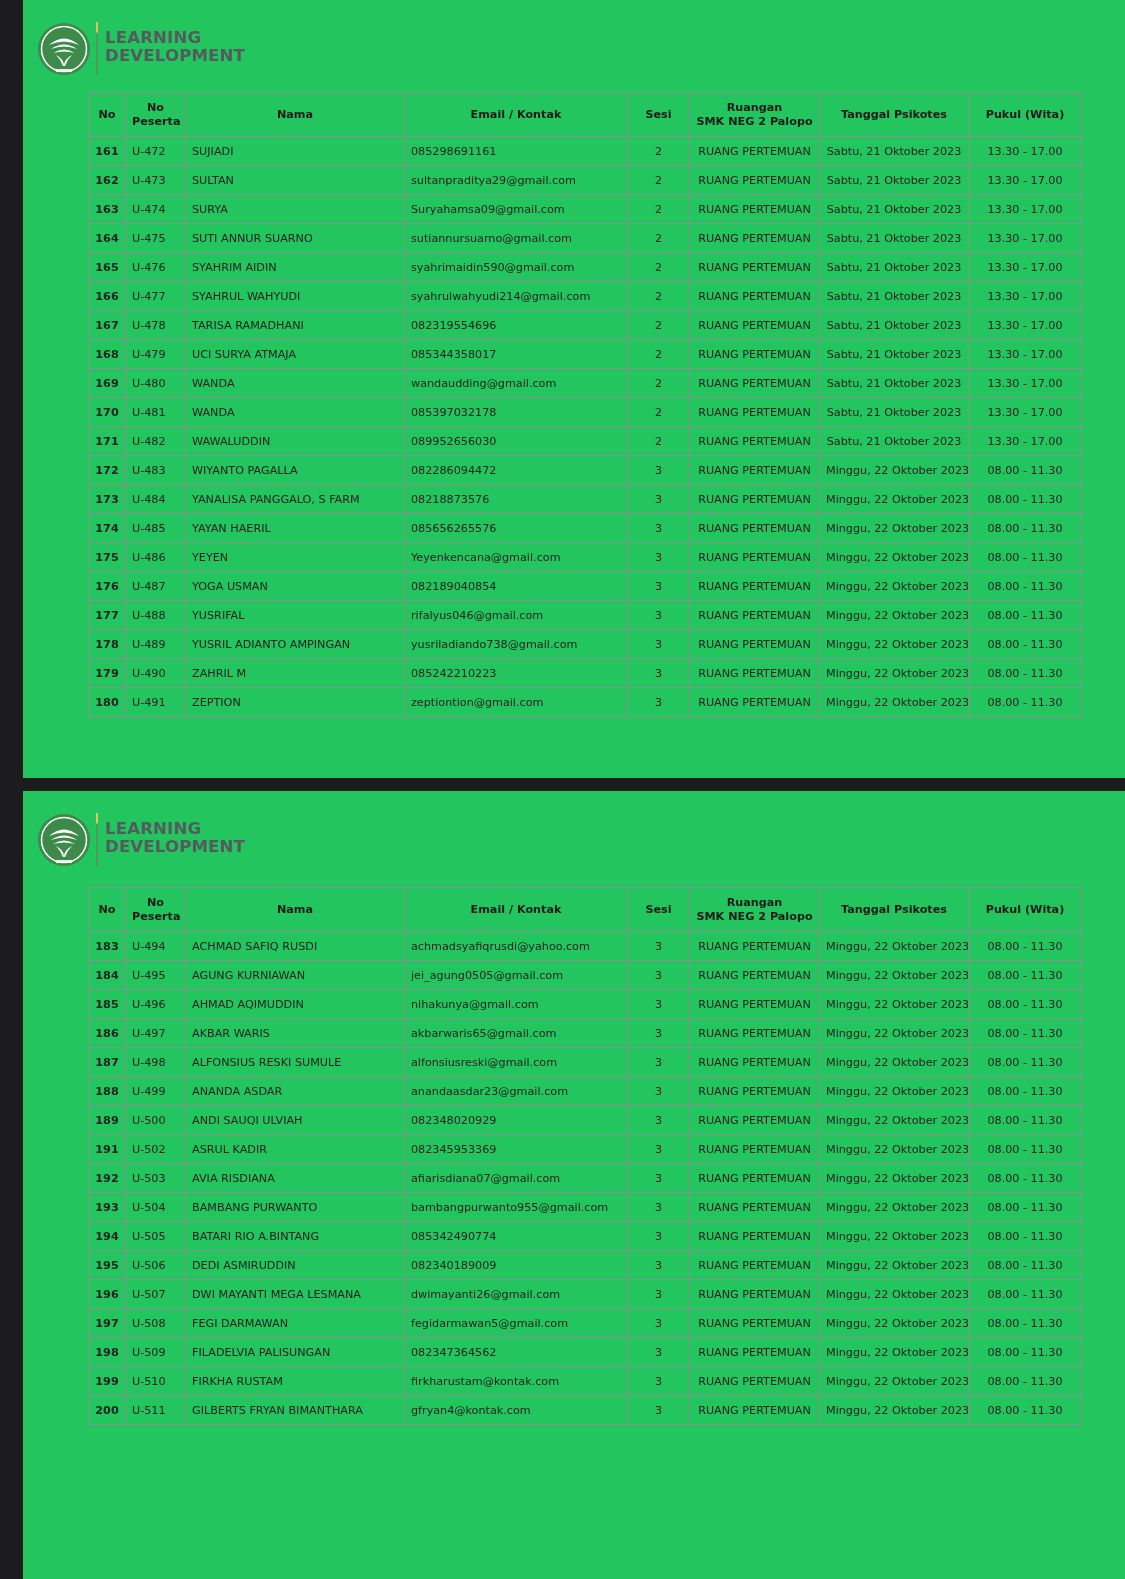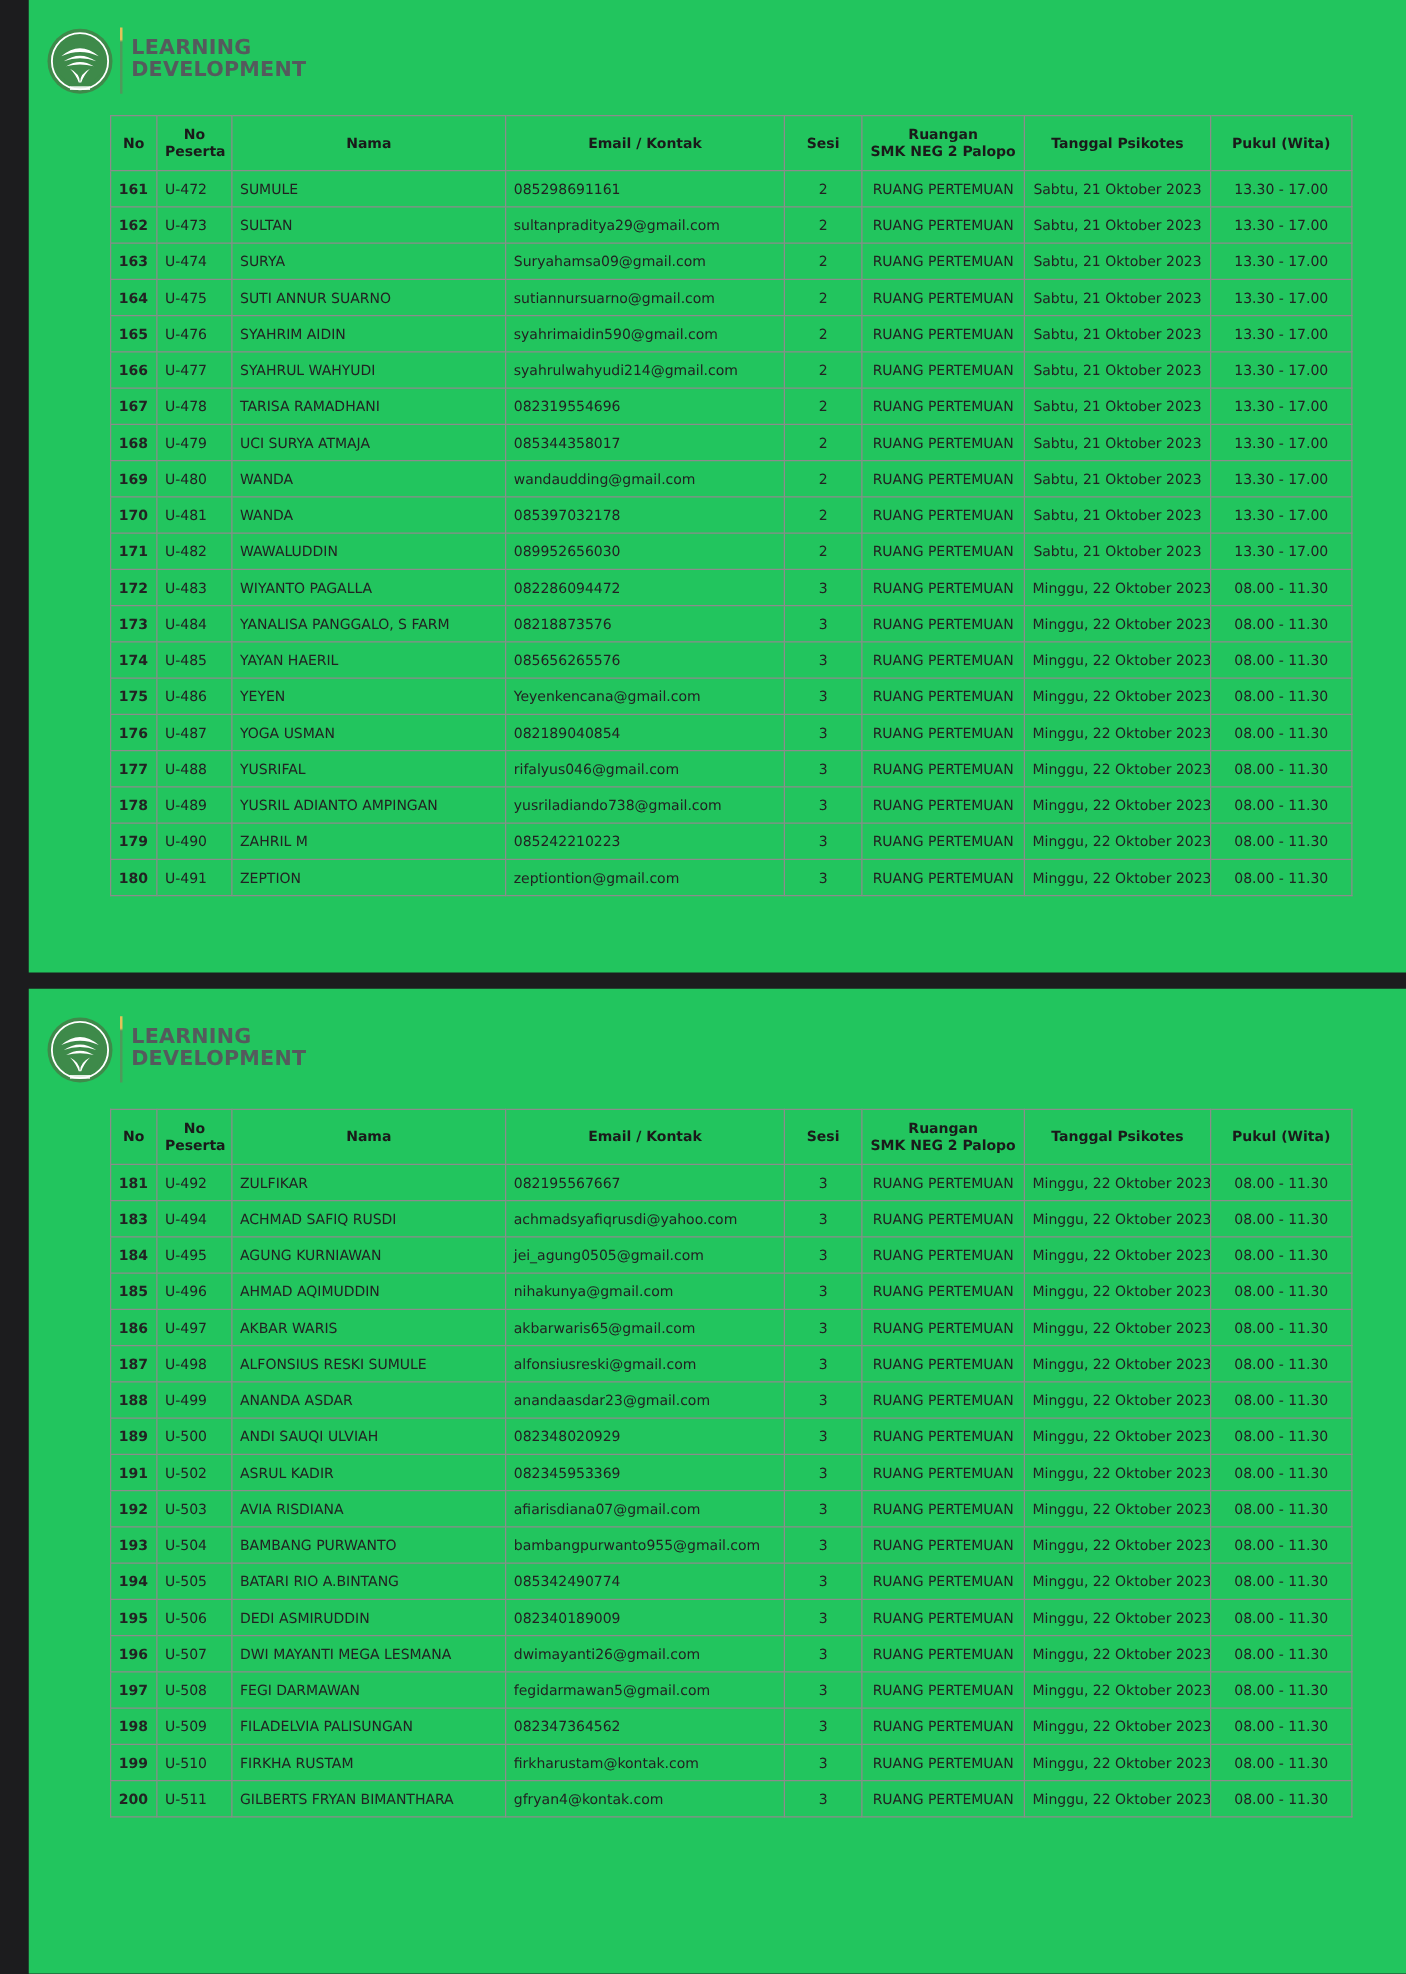--- a/index.html
+++ b/index.html
@@ -43,21 +43,21 @@
     border: 1.3px solid #8c8c8c;
     padding: 0 6px;
     font-size: 11.2px;
     overflow: hidden; white-space: nowrap;
   }
   table.roster th {
     height: 43px; font-weight: bold; text-align: center; line-height: 14px;
     color: #1a1a1a;
   }
   table.roster td { height: 28px; }
-  td.c-no { font-weight: bold; font-size: 11.8px; margin-left: 48px; }
+  td.c-no { font-weight: bold; text-align: center; font-size: 11.8px; margin-left: 48px; }
   td.c-peserta { }
   td.c-sesi, td.c-ruang, td.c-tgl, td.c-jam { text-align: center; }
   td.c-nama, td.c-email { text-align: left; }
   td.c-nama { font-size: 11px; }
 </style>
 </head>
 <body>
 
 <div class="page" id="page1">
   <div class="header">
@@ -97,21 +97,21 @@
         <th>Sesi</th>
         <th><span>Ruangan</span><br><span>SMK NEG 2 Palopo</span></th>
         <th>Tanggal Psikotes</th>
         <th>Pukul (Wita)</th>
       </tr>
     </thead>
     <tbody>
         <tr>
           <td class="c-no">161</td>
           <td class="c-peserta">U-472</td>
-          <td class="c-nama">SUMULE</td>
+          <td class="c-nama">SUJIADI</td>
           <td class="c-email">085298691161</td>
           <td class="c-sesi">2</td>
           <td class="c-ruang">RUANG PERTEMUAN</td>
           <td class="c-tgl">Sabtu, 21 Oktober 2023</td>
           <td class="c-jam">13.30 - 17.00</td>
         </tr>
         <tr>
           <td class="c-no">162</td>
           <td class="c-peserta">U-473</td>
           <td class="c-nama">SULTAN</td>
@@ -340,30 +340,20 @@
         <th>Nama</th>
         <th>Email / Kontak</th>
         <th>Sesi</th>
         <th><span>Ruangan</span><br><span>SMK NEG 2 Palopo</span></th>
         <th>Tanggal Psikotes</th>
         <th>Pukul (Wita)</th>
       </tr>
     </thead>
     <tbody>
         <tr>
-          <td class="c-no">181</td>
-          <td class="c-peserta">U-492</td>
-          <td class="c-nama">ZULFIKAR</td>
-          <td class="c-email">082195567667</td>
-          <td class="c-sesi">3</td>
-          <td class="c-ruang">RUANG PERTEMUAN</td>
-          <td class="c-tgl">Minggu, 22 Oktober 2023</td>
-          <td class="c-jam">08.00 - 11.30</td>
-        </tr>
-        <tr>
           <td class="c-no">183</td>
           <td class="c-peserta">U-494</td>
           <td class="c-nama">ACHMAD SAFIQ RUSDI</td>
           <td class="c-email">achmadsyafiqrusdi@yahoo.com</td>
           <td class="c-sesi">3</td>
           <td class="c-ruang">RUANG PERTEMUAN</td>
           <td class="c-tgl">Minggu, 22 Oktober 2023</td>
           <td class="c-jam">08.00 - 11.30</td>
         </tr>
         <tr>

